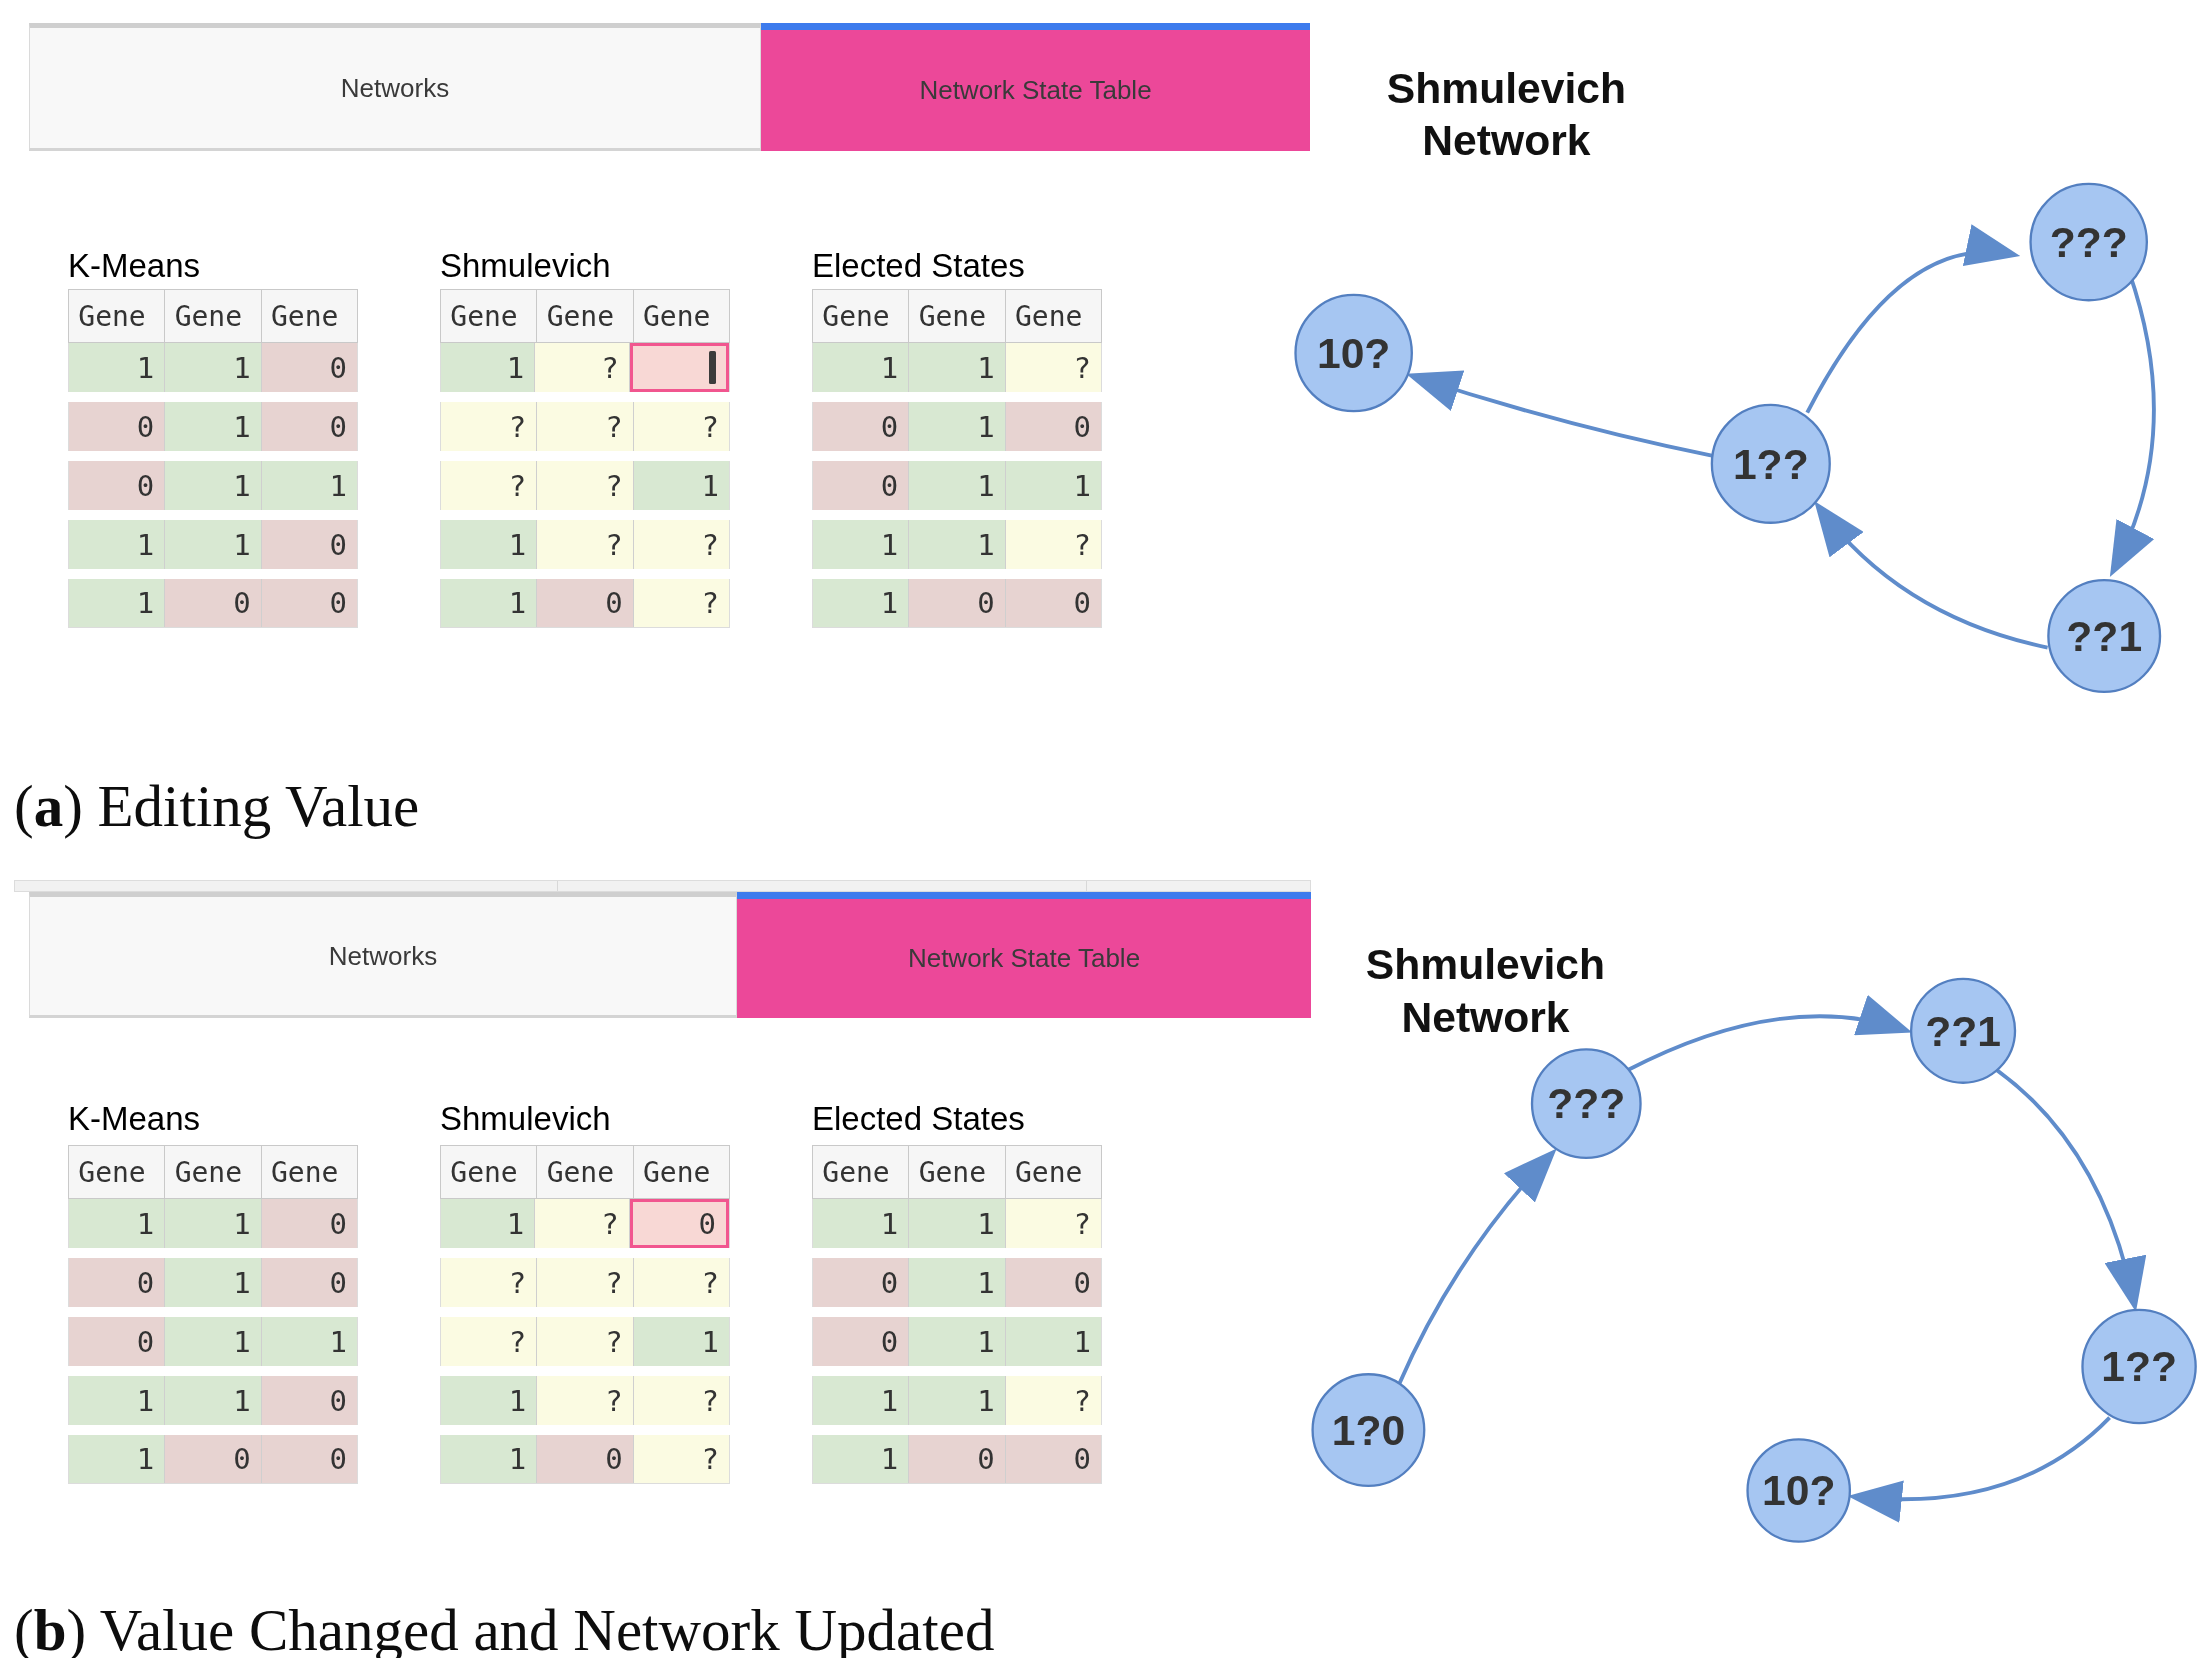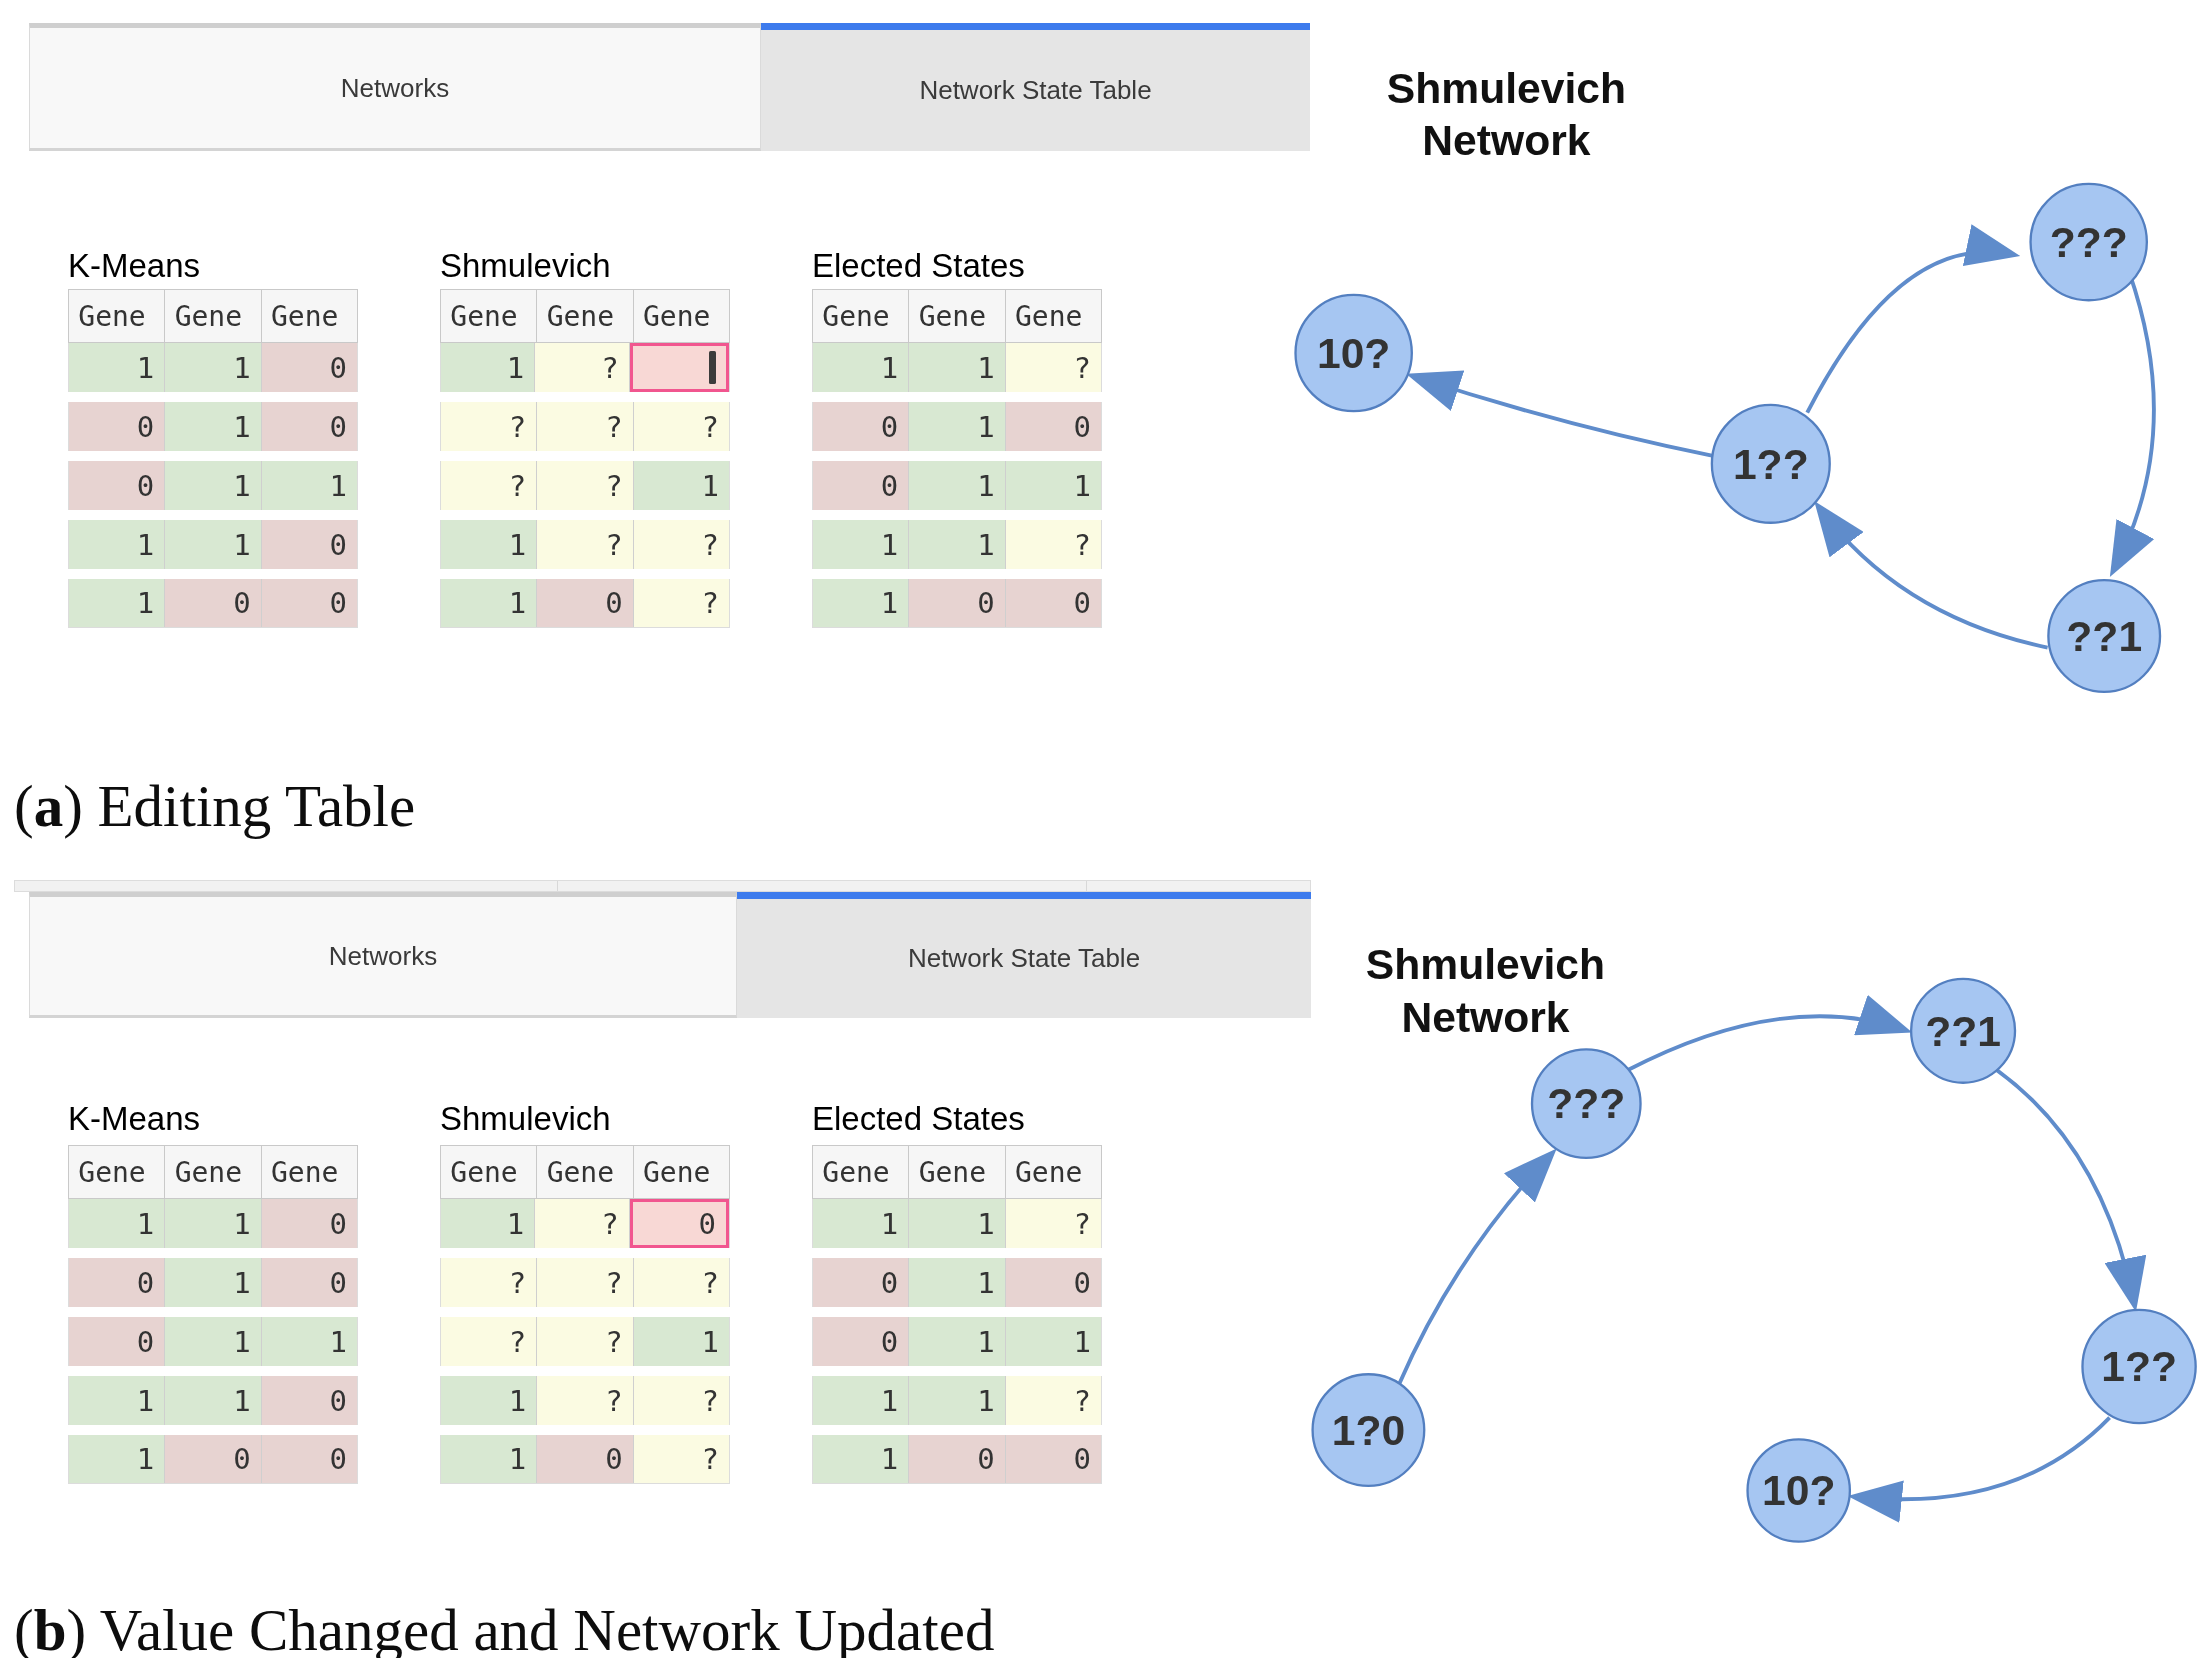--- a/index.html
+++ b/index.html
@@ -5,21 +5,21 @@
   html,body{margin:0;padding:0;background:#fff;}
   .canvas{position:relative;width:2205px;height:1658px;background:#fff;overflow:hidden;
           font-family:"Liberation Sans",sans-serif;}
 
   
   .tabs{position:absolute;display:flex;}
   .tab{box-sizing:border-box;display:flex;align-items:center;justify-content:center;
        font-size:26px;color:#3a3a3a;}
   .tab-networks{background:#f8f8f8;border:1.6px solid #dadada;border-top:5.4px solid #cfcfcf;
                 border-bottom:3.9px solid #d4d4d4;}
-  .tab-state{background:#e5e5e5;border-top:7px solid #3d7bed;}
+  .tab-state{background:#ec4899;border-top:7px solid #3d7bed;}
   .strip{position:absolute;box-sizing:border-box;background:#f1f1f1;
          border:0.8px solid #dcdcdc;display:flex;}
   .strip .seg{box-sizing:border-box;height:100%;border-right:0.8px solid #d8d8d8;}
   .strip .seg:last-child{border-right:none;}
 
   
   .tbl-title{position:absolute;font-size:33px;color:#000000;}
   .gtable{position:absolute;width:290px;}
   .thead{display:flex;height:54px;background:#f6f6f6;border:1.6px solid #c9c9c9;box-sizing:border-box;}
   .hcell{flex:1;display:flex;align-items:center;padding-left:9.3px;box-sizing:border-box;
@@ -277,21 +277,21 @@
     <circle class="node" cx="633" cy="558" r="76"></circle>
     <circle class="node" cx="1043" cy="272" r="75"></circle>
     <circle class="node" cx="1063" cy="780" r="72"></circle>
     <text class="nlabel" x="95" y="434">10?</text>
     <text class="nlabel" x="633" y="577">1??</text>
     <text class="nlabel" x="1043" y="291">???</text>
     <text class="nlabel" x="1063" y="799">??1</text>
   </svg>
 
   <div class="caption" style="left:14px;top:772px;">
-    <span>(</span><span class="cap-letter">a</span><span>)</span><span> Editing Table</span>
+    <span>(</span><span class="cap-letter">a</span><span>)</span><span> Editing Value</span>
   </div>
 
   <div class="strip" style="left:14px;top:880px;width:1297px;height:12.4px;">
     <div class="seg" style="width:543px;"></div>
     <div class="seg" style="width:529px;"></div>
     <div class="seg" style="flex:1;"></div>
   </div>
 
   <div class="tabs" style="left:29px;top:892px;height:126px;">
     <div class="tab tab-networks" style="width:708px;">

